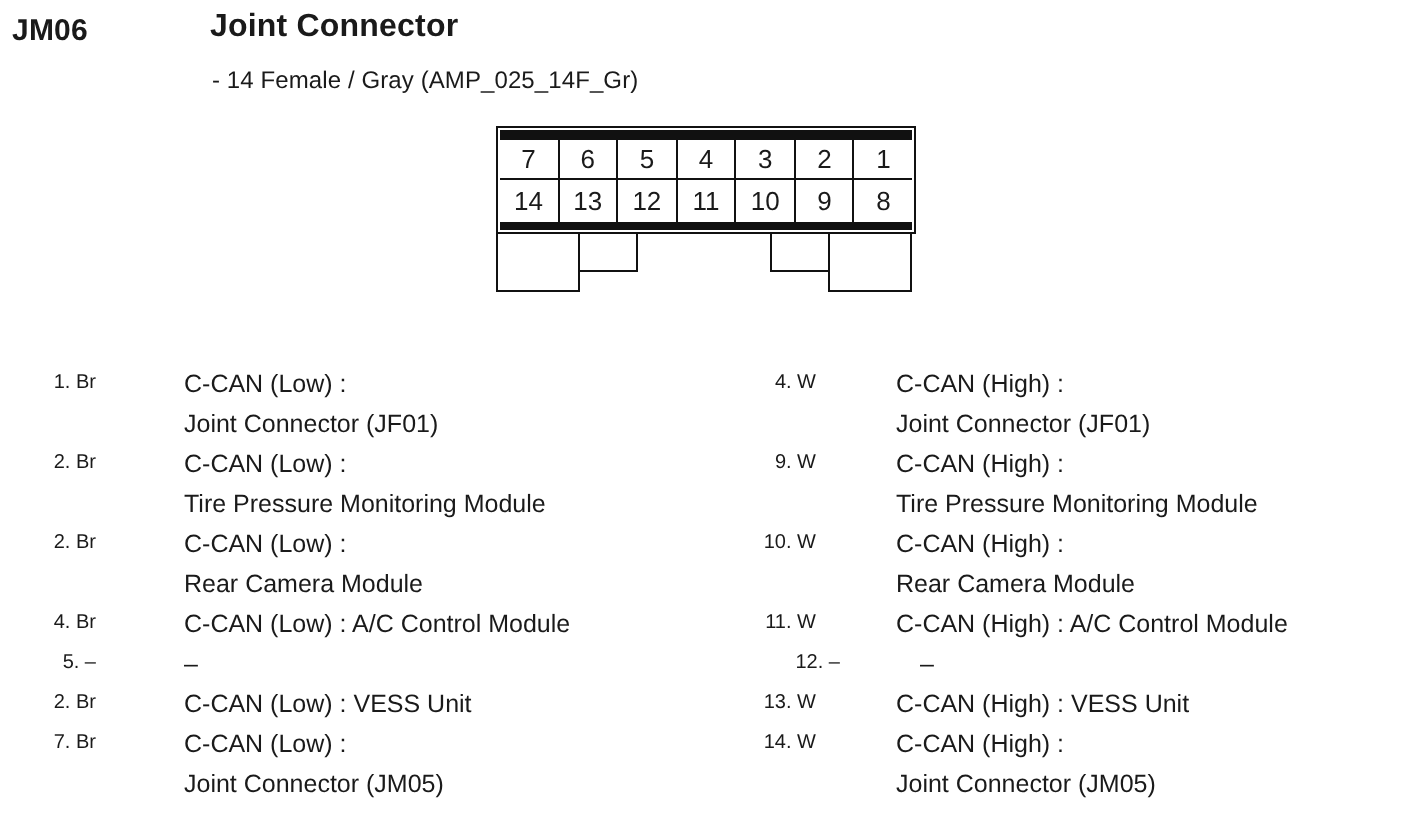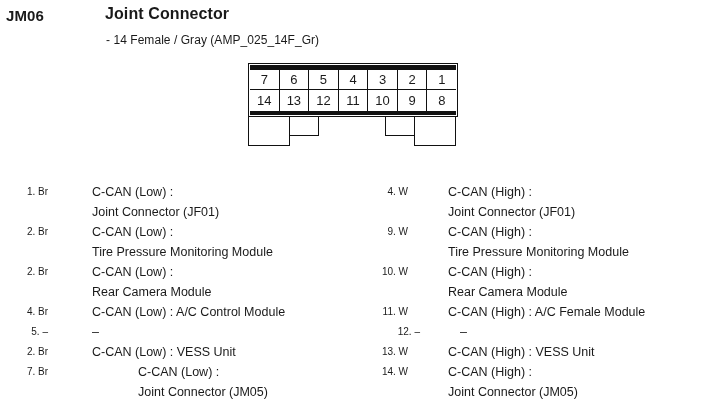--- a/index.html
+++ b/index.html
@@ -230,21 +230,21 @@
         <div class="pin-desc pin-line">C-CAN (Low) : A/C Control Module</div>
       </div>
       <div class="pin-entry" style="position: absolute; left: 0px; top: 140px; width: 100%;">
         <div class="pin-label pin-line">5. –</div>
         <div class="pin-desc pin-line">–</div>
       </div>
       <div class="pin-entry" style="position: absolute; left: 0px; top: 160px; width: 100%;">
         <div class="pin-label pin-line">2. Br</div>
         <div class="pin-desc pin-line">C-CAN (Low) : VESS Unit</div>
       </div>
-      <div class="pin-entry" style="position: absolute; left: 0px; top: 180px; width: 100%; padding-left: 46px;">
+      <div class="pin-entry" style="position: absolute; left: 0px; top: 180px; width: 100%;">
         <div class="pin-label pin-line">7. Br</div>
         <div class="pin-desc pin-line">C-CAN (Low) :</div>
         <div class="pin-desc pin-line">Joint Connector (JM05)</div>
       </div>
     </div>
   <div class="pin-column" id="pin-column-right">
       <div class="pin-entry" style="position: absolute; left: 0px; top: 0px; width: 100%;">
         <div class="pin-label pin-line">4. W</div>
         <div class="pin-desc pin-line">C-CAN (High) :</div>
         <div class="pin-desc pin-line">Joint Connector (JF01)</div>
@@ -254,21 +254,21 @@
         <div class="pin-desc pin-line">C-CAN (High) :</div>
         <div class="pin-desc pin-line">Tire Pressure Monitoring Module</div>
       </div>
       <div class="pin-entry" style="position: absolute; left: 0px; top: 80px; width: 100%;">
         <div class="pin-label pin-line">10. W</div>
         <div class="pin-desc pin-line">C-CAN (High) :</div>
         <div class="pin-desc pin-line">Rear Camera Module</div>
       </div>
       <div class="pin-entry" style="position: absolute; left: 0px; top: 120px; width: 100%;">
         <div class="pin-label pin-line">11. W</div>
-        <div class="pin-desc pin-line">C-CAN (High) : A/C Female Module</div>
+        <div class="pin-desc pin-line">C-CAN (High) : A/C Control Module</div>
       </div>
       <div class="pin-entry" style="position: absolute; left: 12px; top: 140px; width: 100%;">
         <div class="pin-label pin-line">12. –</div>
         <div class="pin-desc pin-line">–</div>
       </div>
       <div class="pin-entry" style="position: absolute; left: 0px; top: 160px; width: 100%;">
         <div class="pin-label pin-line">13. W</div>
         <div class="pin-desc pin-line">C-CAN (High) : VESS Unit</div>
       </div>
       <div class="pin-entry" style="position: absolute; left: 0px; top: 180px; width: 100%;">

